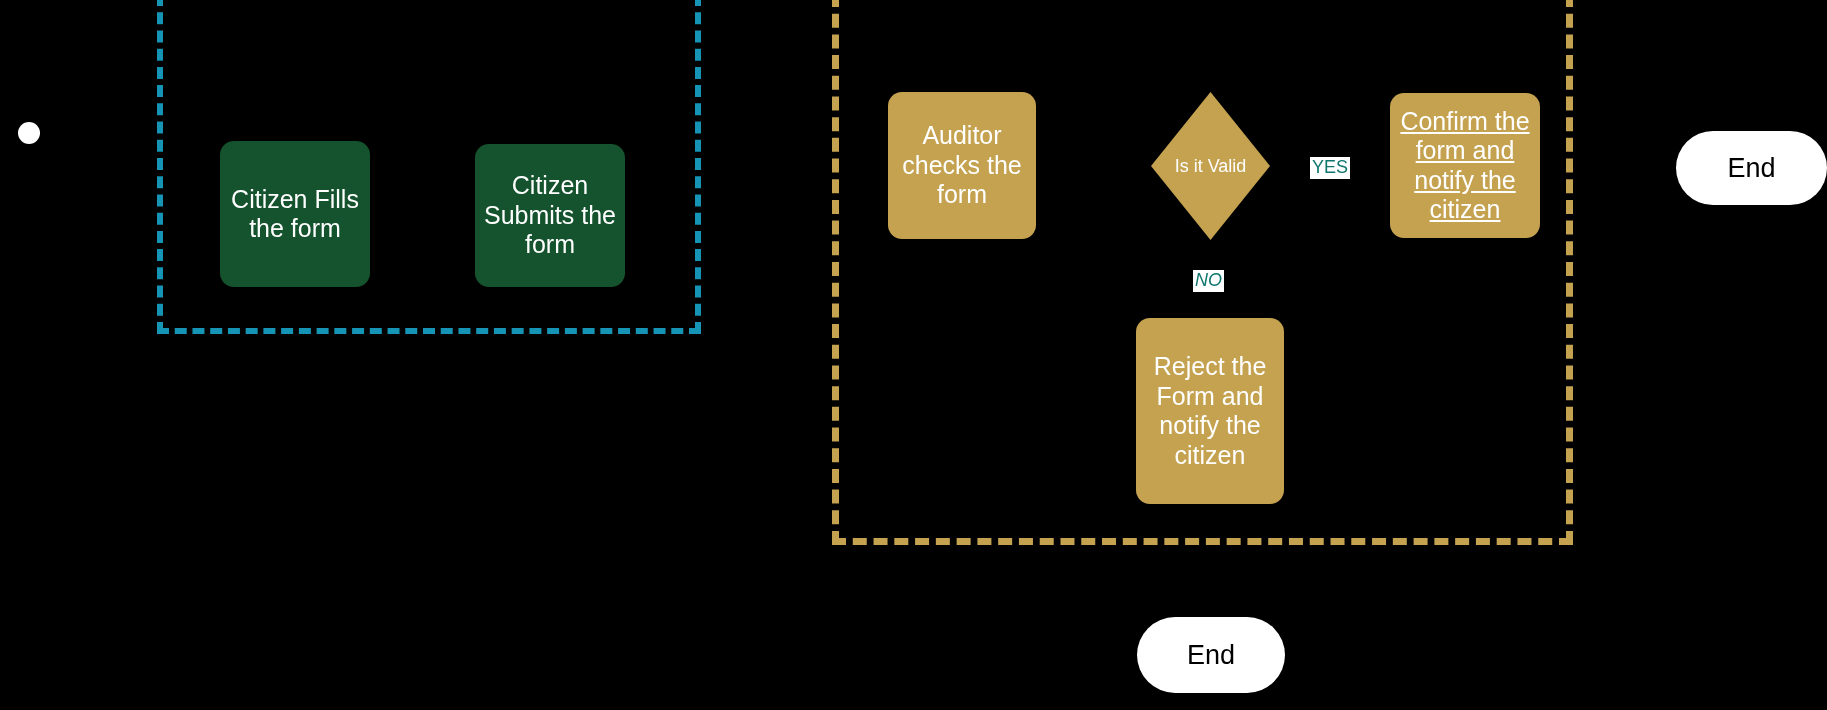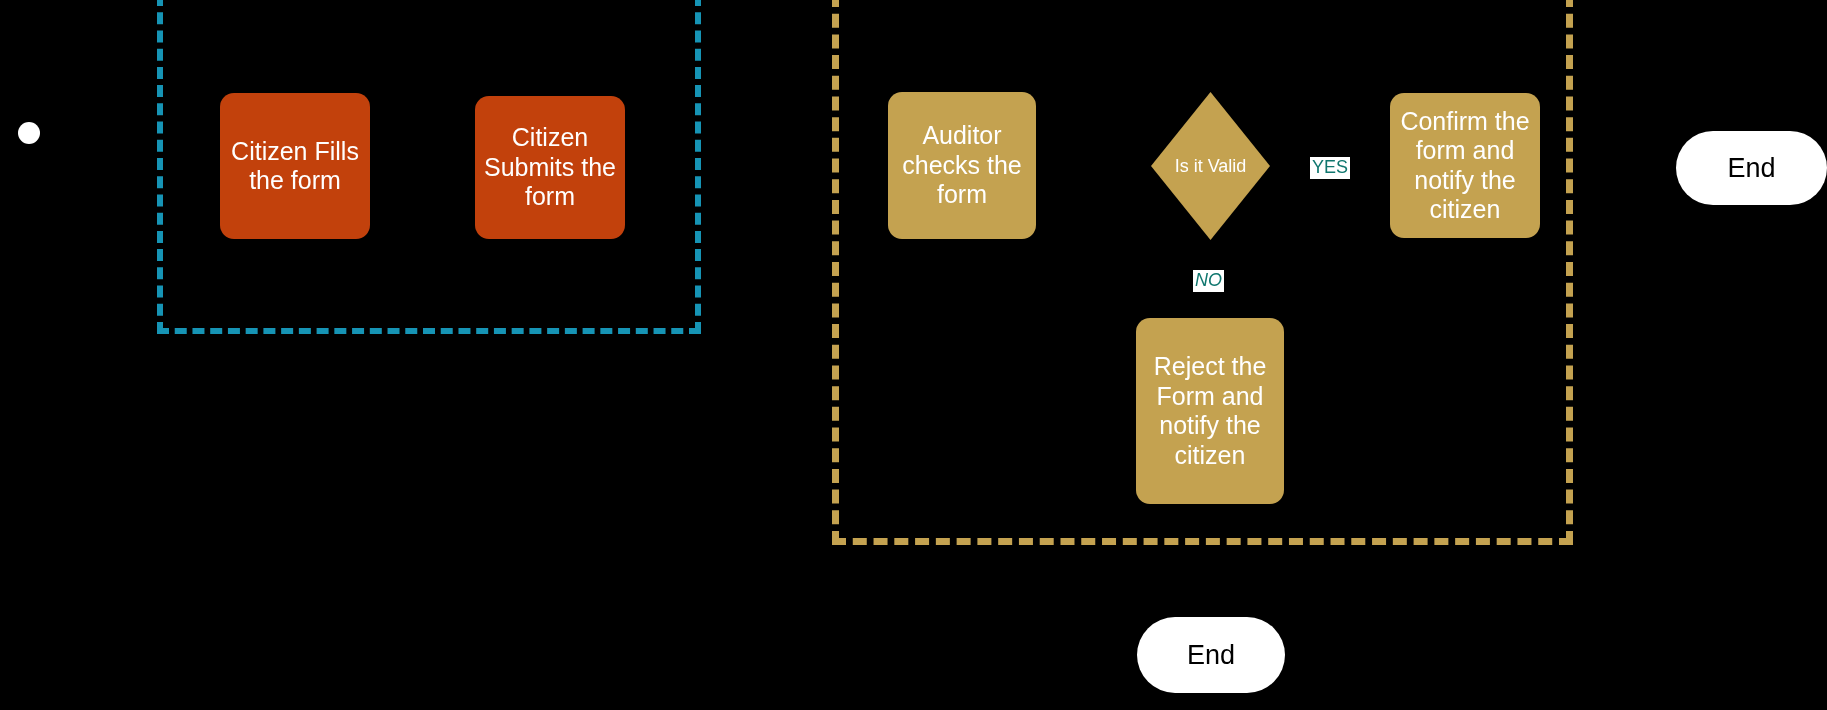--- a/index.html
+++ b/index.html
@@ -37,21 +37,21 @@
     box-sizing: border-box;
     display: flex;
     align-items: center;
     justify-content: center;
     text-align: center;
     color: #ffffff;
     border-radius: 14px;
     line-height: 1.18;
     padding: 4px 8px;
   }
-  .node-blue { background: #c2410c; font-size: 25px; }
+  .node-blue { background: #14532d; font-size: 25px; margin-top: 48px; }
   .node-gold { background: #C4A250; font-size: 25px; }
 
   .node-text {
     display: block;
     white-space: pre-line;
   }
 
   
   .start-node {
     position: absolute;
@@ -134,21 +134,21 @@
     <svg width="119" height="148" viewBox="0 0 119 148" aria-hidden="true">
       <polygon points="59.5,0 119,74 59.5,148 0,74" fill="#C4A250"></polygon>
     </svg>
     <div class="decision-label">Is it Valid</div>
   </div>
 
   <div class="edge-label" style="left:1310px; top:157px;">YES</div>
 
   <div class="edge-label" style="left:1193px; top:270px;font-style:italic;">NO</div>
 
-  <div class="node node-gold" style="left:1390px; top:93px; width:150px; height:145px;">
+  <div class="node node-gold" style="left:1390px; top:93px; width:150px; height:145px;text-decoration:underline;">
     <span class="node-text">Confirm the
 form and
 notify the
 citizen</span>
   </div>
 
   <div class="node node-gold" style="left:1136px; top:318px; width:148px; height:186px;">
     <span class="node-text">Reject the
 Form and
 notify the

